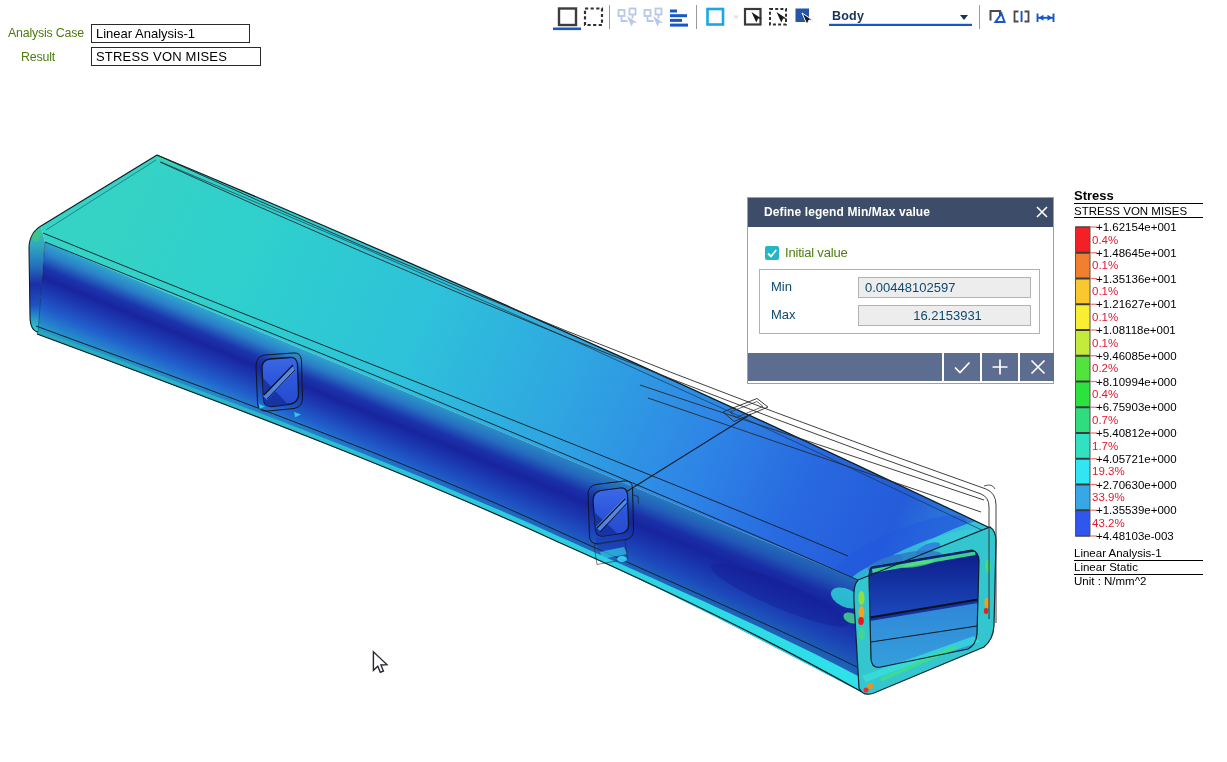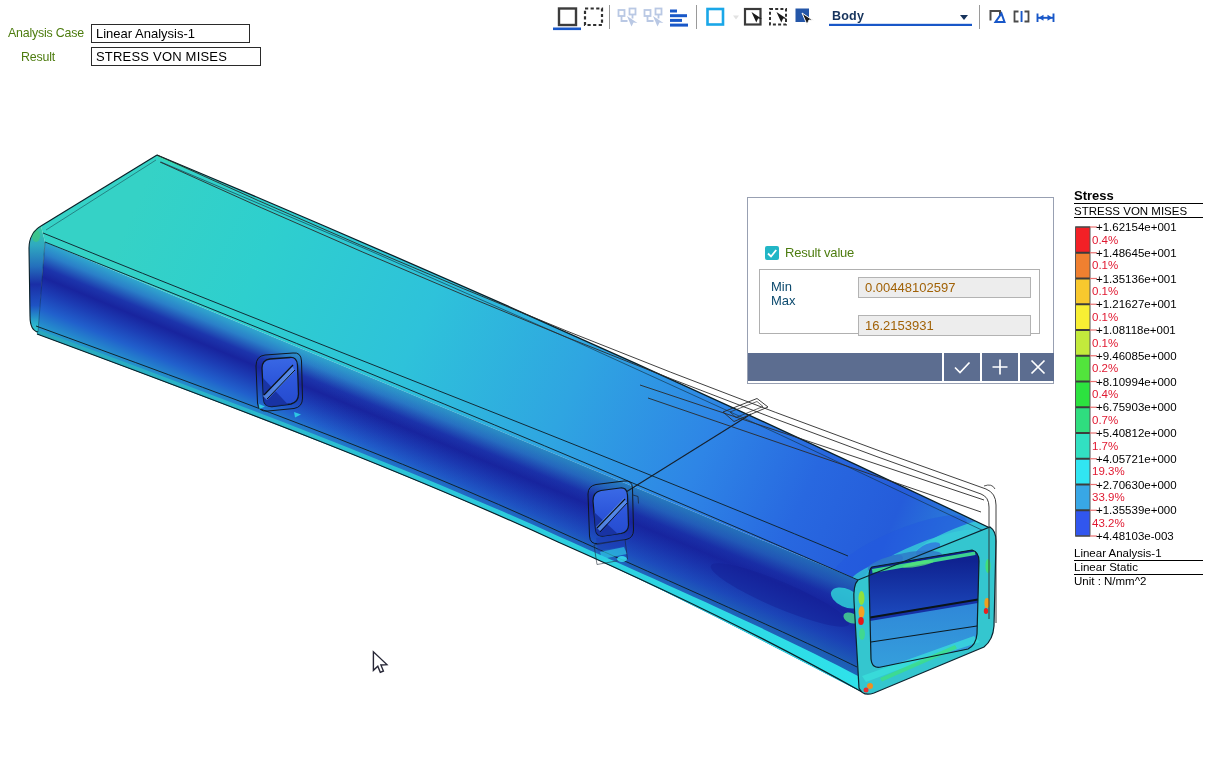--- a/index.html
+++ b/index.html
@@ -10,21 +10,21 @@
        line-height:17px;padding-left:4px;white-space:nowrap;}
   #dlg{position:absolute;left:747px;top:197px;width:307px;height:187px;background:#fff;
        border:1px solid #98a0b2;}
   #dlgtitle{position:absolute;left:0;top:0;width:100%;height:29px;background:#3d4c68;
        color:#fff;font-size:12px;font-weight:bold;line-height:29px;padding-left:16px;letter-spacing:0.1px;}
   #dlgfoot{position:absolute;left:0;top:155px;width:100%;height:28px;background:#5c6d90;}
   .fbtn{position:absolute;top:155px;width:36px;height:28px;background:#5c6d90;border-left:2px solid #fff;}
   #chk{position:absolute;left:17px;top:48px;width:14px;height:14px;background:#22b6c6;border-radius:2px;}
   #grp{position:absolute;left:11px;top:71px;width:281px;height:65px;border:1px solid #b0b0b0;}
   .dinp{position:absolute;left:110px;width:173px;height:21px;background:#ededed;border:1px solid #b3b3b3;
-        font-size:13px;color:#a16207;line-height:19px;padding-left:6px;}
+        font-size:13px;color:#0c4a6e;line-height:19px;padding-left:6px;}
   .dlbl{position:absolute;left:23px;font-size:13px;color:#0c4a6e;}
 </style>
 </head>
 <body>
 <svg id="scene" width="1227" height="762" style="position:absolute;left:0;top:0;">
 <defs>
 <linearGradient id="gTop" gradientUnits="userSpaceOnUse" x1="157" y1="155" x2="990" y2="528">
  <stop offset="0" stop-color="#35d2c6"></stop>
         <stop offset="0.15" stop-color="#2ecfce"></stop>
  <stop offset="0.34" stop-color="#2ec2da"></stop>
@@ -237,34 +237,35 @@
   <g stroke="#1857c8" stroke-width="1.9" fill="#1857c8">
     <line x1="1037.5" y1="13.5" x2="1037.5" y2="22"></line>
     <line x1="1053.5" y1="13.5" x2="1053.5" y2="22"></line>
     <line x1="1038" y1="17.8" x2="1053" y2="17.8"></line>
     <path d="M1038.5,17.8 l5-3 v6 z" stroke="none"></path>
     <path d="M1052.5,17.8 l-5-3 v6 z" stroke="none"></path>
   </g>
 </svg>
 
 <div id="dlg">
+  <div id="dlgtitle">Define legend Min/Max value</div>
   <svg width="14" height="14" style="position:absolute;left:287px;top:7px;">
     <path d="M2,2 L12,12 M12,2 L2,12" stroke="#fff" stroke-width="1.6" fill="none"></path>
   </svg>
   <div id="chk">
     <svg width="14" height="14">
         <path d="M3,7.5 L6,10.5 L11.2,4" stroke="#fff" stroke-width="1.8" fill="none"></path>
       </svg>
   </div>
-  <div class="lbl" style="left:37px;top:47px;font-size:13px;">Result value</div>
+  <div class="lbl" style="left:37px;top:47px;font-size:13px;">Initial value</div>
   <div id="grp"></div>
   <div class="dlbl" style="top:81px;">Min</div>
   <div class="dinp" style="top:79px;">0.00448102597</div>
-  <div class="dlbl" style="top:95px;">Max</div>
-  <div class="dinp" style="top:117px;">16.2153931</div>
+  <div class="dlbl" style="top:109px;">Max</div>
+  <div class="dinp" style="top:107px;text-align:center;">16.2153931</div>
   <div id="dlgfoot"></div>
   <div class="fbtn" style="left:194px;">
     <svg width="36" height="28">
         <path d="M11,14.5 L16,19.5 L25.5,9.5" stroke="#fff" stroke-width="1.7" fill="none"></path>
       </svg>
   </div>
   <div class="fbtn" style="left:232px;">
     <svg width="36" height="28">
         <path d="M18,6.5 V21.5 M10.5,14 H25.5" stroke="#fff" stroke-width="1.7" fill="none"></path>
       </svg>

